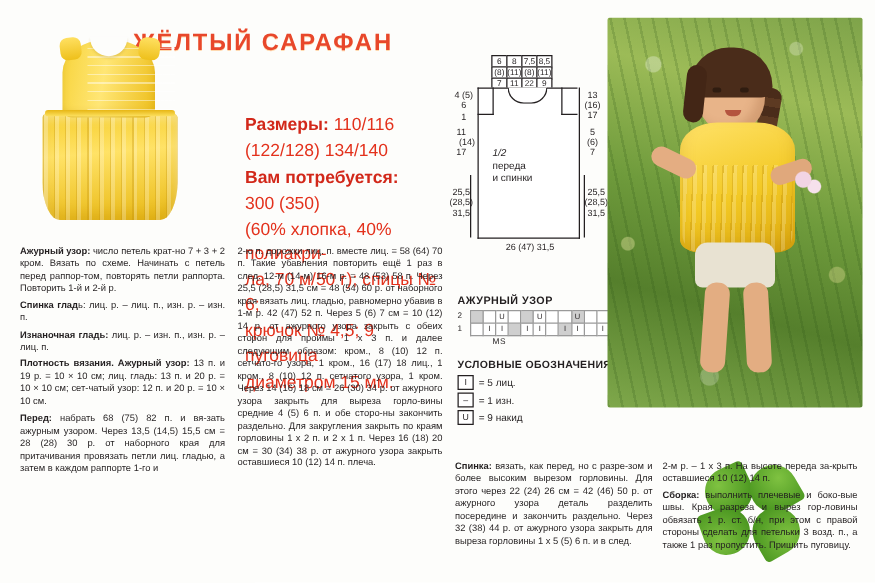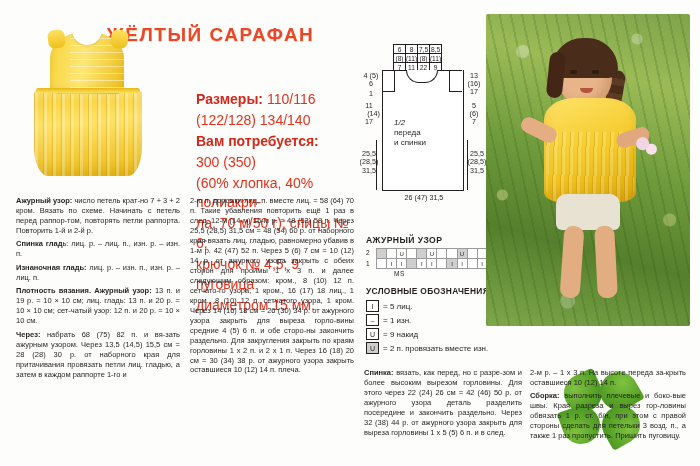--- a/index.html
+++ b/index.html
@@ -658,24 +658,20 @@
           <span class="legend-sym">I</span>
           <span>= 5 лиц.</span>
         </div>
         <div class="legend-row">
           <span class="legend-sym">–</span>
           <span>= 1 изн.</span>
         </div>
         <div class="legend-row">
           <span class="legend-sym">U</span>
           <span>= 9 накид</span>
-        </div>
-        <div class="legend-row">
-          <span class="legend-sym gray">U</span>
-          <span>= 2 п. провязать вместе изн.</span>
         </div>
       </div>
   </div>
 
   <div class="model-photo">
     <div class="meadow-blur"></div>
     <div class="girl">
       <div class="braid"></div>
       <div class="head"></div>
       <div class="hair-top"></div>
@@ -700,21 +696,21 @@
     <div class="leaf leaf2"></div>
     <div class="leaf leaf3"></div>
     <div class="leaf leaf4"></div>
   </div>
 
   <div class="col col1" id="col1">
       <p><b>Ажурный узор:</b> число петель крат-но 7 + 3 + 2  кром. Вязать по схеме. Начинать с петель перед раппор-том, повторять петли раппорта. Повторить 1-й и 2-й р.</p>
       <p><b>Спинка глад</b>ь: лиц. р. – лиц. п., изн. р. – изн. п.</p>
       <p><b>Изнаночная гладь:</b> лиц. р. – изн. п., изн. р. – лиц. п.</p>
       <p><b>Плотность  вязания.  Ажурный узор:</b> 13 п. и 19 р. = 10 × 10 см; лиц. гладь: 13 п. и 20 р. = 10 × 10 см; сет-чатый узор: 12 п. и 20 р. = 10 × 10 см.</p>
-      <p><b>Через:</b> набрать 68 (75) 82 п. и вя-зать ажурным узором. Через 13,5 (14,5) 15,5 см = 28 (28) 30 р. от наборного края для притачивания провязать петли лиц. гладью, а затем в каждом раппорте 1-го и</p>
+      <p><b>Перед:</b> набрать 68 (75) 82 п. и вя-зать ажурным узором. Через 13,5 (14,5) 15,5 см = 28 (28) 30 р. от наборного края для притачивания провязать петли лиц. гладью, а затем в каждом раппорте 1-го и</p>
     </div>
   <div class="col col2" id="col2">
       <p>2-ю п. дорожки лиц. п. вместе лиц. = 58 (64) 70 п. Такие убавления повторить ещё 1 раз в след. 12-м (14-м) 16-м р. = 48 (53) 58 п. Через 25,5 (28,5) 31,5 см = 48 (54) 60 р. от наборного края вязать лиц. гладью, равномерно убавив в 1-м р. 42 (47) 52 п. Через 5 (6) 7 см = 10 (12) 14 р. от ажурного узора закрыть с обеих сторон для проймы 1 х 3 п. и далее следующим образом: кром., 8 (10) 12 п. сетчато-го узора, 1 кром., 16 (17) 18 лиц., 1 кром., 8 (10) 12 п. сетчатого узора, 1 кром. Через 14 (16) 18 см = 26 (30) 34 р. от ажурного узора закрыть для выреза горло-вины средние 4 (5) 6 п. и обе сторо-ны закончить раздельно. Для закругления закрыть по краям горловины 1 х 2 п. и 2 х 1 п. Через 16 (18) 20 см = 30 (34) 38 р. от ажурного узора закрыть оставшиеся 10 (12) 14 п. плеча.</p>
     </div>
   <div class="col col3" id="col3">
       <p><b>Спинка:</b> вязать, как перед, но с разре-зом и более высоким вырезом горловины. Для этого через 22 (24) 26 см = 42 (46) 50 р. от ажурного узора деталь разделить посередине и закончить раздельно. Через 32 (38) 44 р. от ажурного узора закрыть для выреза горловины 1 х 5 (5) 6 п. и в след.</p>
     </div>
   <div class="col col4" id="col4">
       <p>2-м р. – 1 х 3 п. На высоте переда за-крыть оставшиеся 10 (12) 14 п.</p>
       <p><b>Сборка:</b> выполнить плечевые и боко-вые швы. Края разреза и вырез гор-ловины обвязать 1 р. ст. б/н, при этом с правой стороны сделать для петельки 3 возд. п., а также 1 раз пропустить. Пришить пуговицу.</p>

